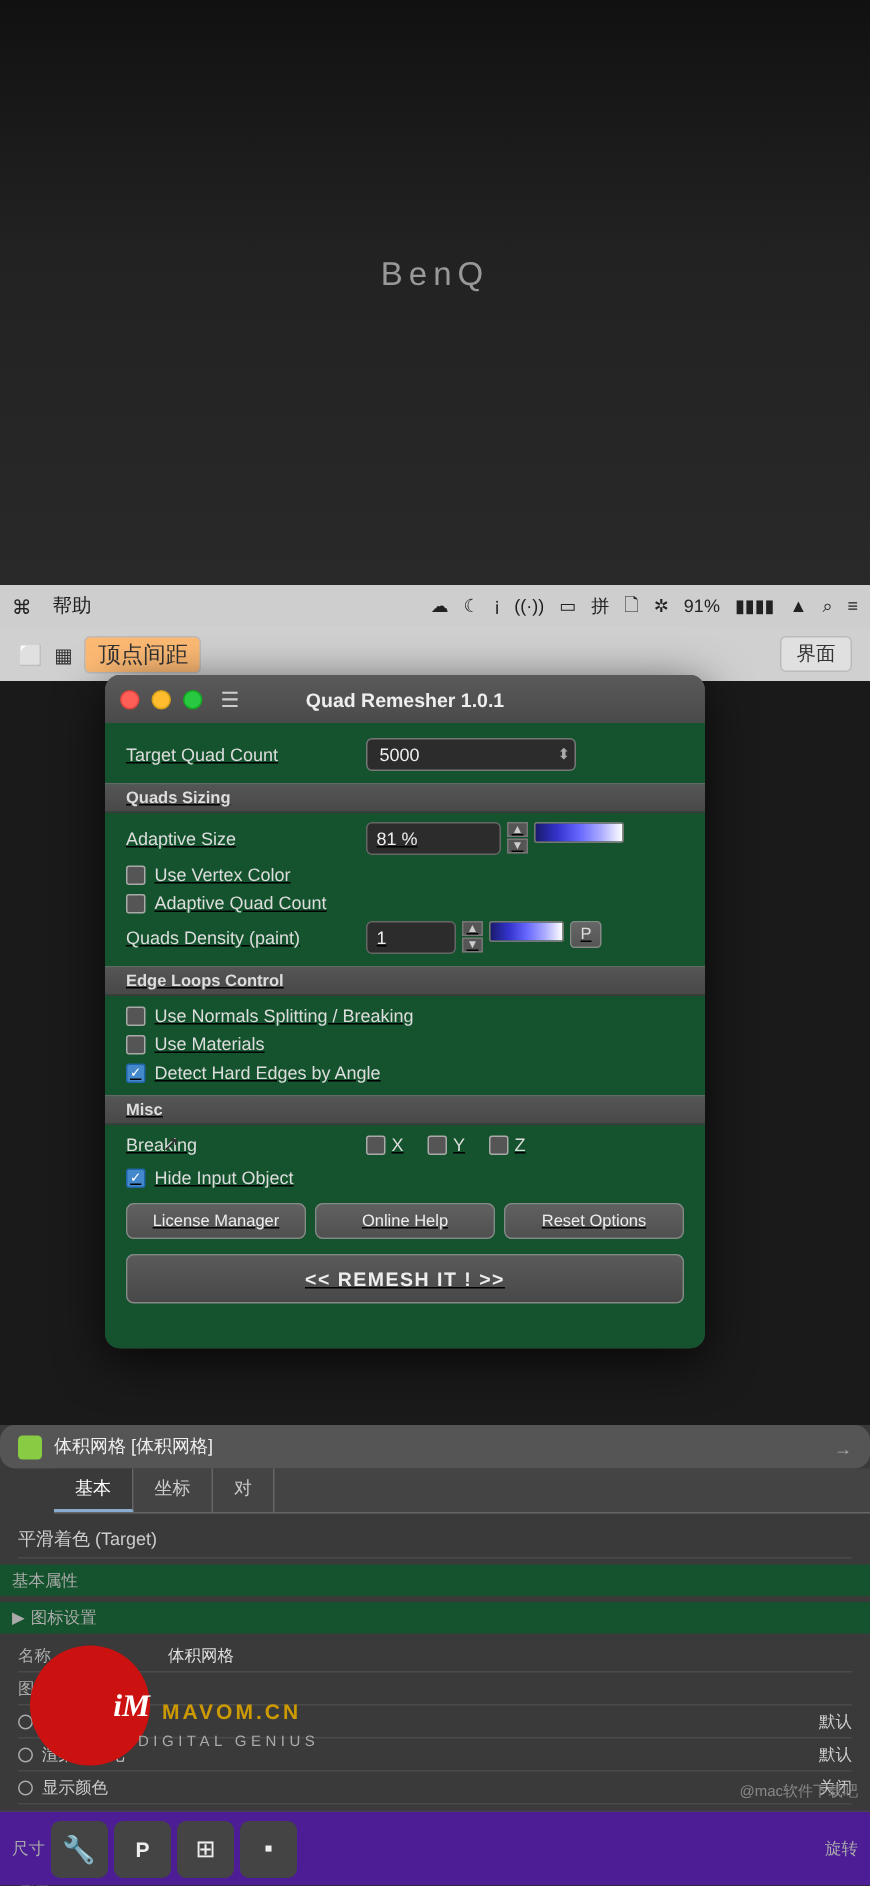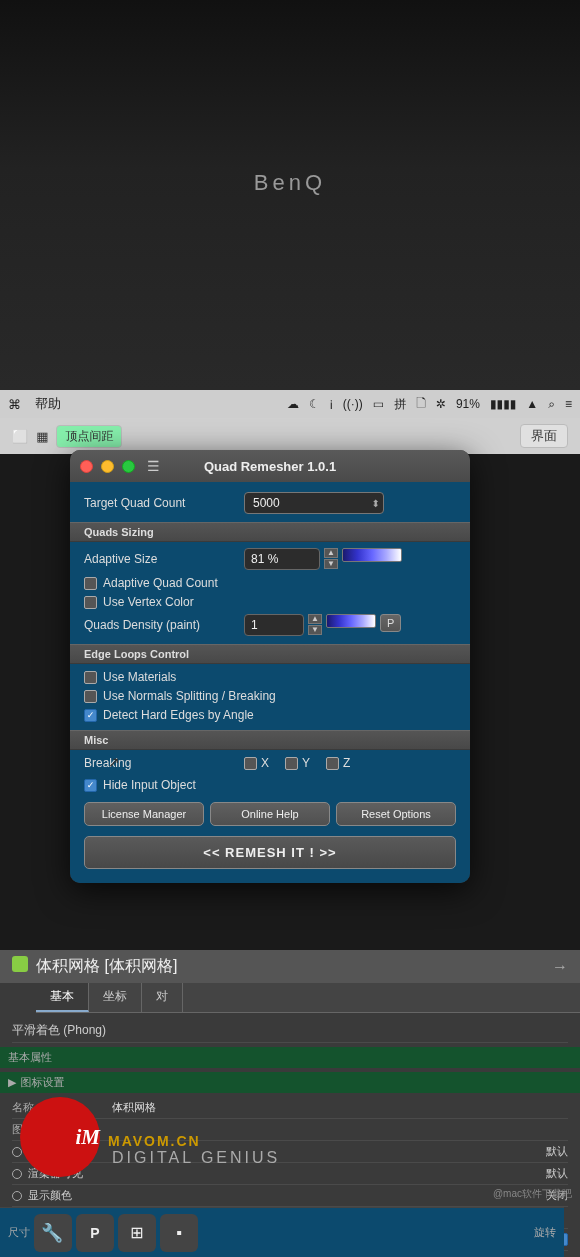--- a/index.html
+++ b/index.html
@@ -62,25 +62,25 @@
       height: 36px;
       background: #d0d0d0;
       display: flex;
       align-items: center;
       padding: 0 12px;
       gap: 8px;
       font-size: 13px;
       color: #333;
     }
     .desktop-bar-input {
-      background: #86efac;
+      background: #fdba74;
       border: 1px solid #bbb;
       border-radius: 4px;
       padding: 2px 8px;
-      font-size: 12px;
+      font-size: 15px;
       color: #333;
     }
     .desktop-bar-btn {
       background: #e0e0e0;
       border: 1px solid #bbb;
       border-radius: 4px;
       padding: 2px 10px;
       font-size: 13px;
       cursor: pointer;
     }
@@ -123,22 +123,23 @@
       color: #eee;
     }
     .hamburger-icon {
       margin-left: 4px;
       color: #ccc;
       font-size: 14px;
       cursor: pointer;
     }
 
     .dialog-body {
-      padding: 10px 14px 14px;
-      background: #0c4a6e;
+      padding: 10px 14px 30px;
+      background: #14532d;
+      text-decoration: underline;
     }
 
     
     .section-header {
       font-size: 11px;
       font-weight: 700;
       color: #ddd;
       background: linear-gradient(180deg, #555 0%, #484848 100%);
       margin: 8px -14px 6px;
       padding: 3px 14px;
@@ -167,21 +168,21 @@
     }
 
     
     .num-input {
       background: #2c2c2c;
       border: 1px solid #666;
       border-radius: 4px;
       color: #eee;
       font-size: 12px;
       padding: 3px 6px;
-      width: 76px;
+      width: 90px;
     }
     .num-stepper {
       display: flex;
       flex-direction: column;
       gap: 1px;
     }
     .stepper-btn {
       background: #555;
       border: 1px solid #777;
       color: #ccc;
@@ -301,24 +302,25 @@
       top: 950px;
       left: 0; right: 0;
       background: #3a3a3a;
       padding: 0 0 20px;
     }
 
     .panel-header {
       background: #555;
       padding: 6px 12px;
       display: flex;
-      align-items: flex-start;
+      align-items: flex-end;
       gap: 8px;
-      font-size: 16px;
+      font-size: 12px;
       color: #eee;
+      border-radius: 10px;
     }
     .panel-icon {
       width: 16px; height: 16px;
       background: #88cc44;
       border-radius: 3px;
     }
 
     .tabs-row {
       display: flex;
       background: #444;
@@ -386,23 +388,23 @@
       width: 10px; height: 10px;
       border-radius: 50%;
       border: 1px solid #aaa;
       display: flex; align-items: center; justify-content: center;
     }
 
     
     .taskbar {
       position: absolute;
       bottom: 0;
-      left: 0; right: 16px;
+      left: 0; right: 0;
       height: 50px;
-      background: #0c4a6e;
+      background: #4c1d95;
       display: flex;
       align-items: center;
       padding: 0 8px;
       gap: 4px;
       border-top: 1px solid #444;
     }
     .taskbar-item {
       width: 38px; height: 38px;
       background: #444;
       border-radius: 6px;
@@ -437,23 +439,23 @@
       left: 108px;
       color: #cc9900;
       font-size: 14px;
       font-weight: 700;
       letter-spacing: 2px;
       z-index: 100;
     }
     .digital-text {
       position: absolute;
       bottom: 90px;
-      left: 112px;
+      left: 92px;
       color: #aaa;
-      font-size: 16px;
+      font-size: 10px;
       letter-spacing: 3px;
       z-index: 100;
     }
     .mac-text {
       position: absolute;
       bottom: 56px;
       right: 8px;
       color: #888;
       font-size: 10px;
       z-index: 100;
@@ -561,51 +563,51 @@
         <div class="num-stepper">
           <button class="stepper-btn">▲</button>
           <button class="stepper-btn">▼</button>
         </div>
         <div class="color-slider"></div>
       </div>
     </div>
 
     <div class="checkbox-row">
       <div class="cb"></div>
-      <span>Adaptive Quad Count</span>
+      <span>Use Vertex Color</span>
     </div>
 
     <div class="checkbox-row">
       <div class="cb"></div>
-      <span>Use Vertex Color</span>
+      <span>Adaptive Quad Count</span>
     </div>
 
     <div class="row">
       <span class="row-label">Quads Density (paint)</span>
       <div class="row-control">
         <input class="num-input" type="text" value="1" style="width: 60px;">
         <div class="num-stepper">
           <button class="stepper-btn">▲</button>
           <button class="stepper-btn">▼</button>
         </div>
         <div class="color-slider" style="width:50px;"></div>
         <button class="p-btn">P</button>
       </div>
     </div>
 
     <div class="section-header">Edge Loops Control</div>
 
     <div class="checkbox-row">
       <div class="cb"></div>
-      <span>Use Materials</span>
+      <span>Use Normals Splitting / Breaking</span>
     </div>
 
     <div class="checkbox-row">
       <div class="cb"></div>
-      <span>Use Normals Splitting / Breaking</span>
+      <span>Use Materials</span>
     </div>
 
     <div class="checkbox-row">
       <div class="cb checked"></div>
       <span>Detect Hard Edges by Angle</span>
     </div>
 
     <div class="section-header">Misc</div>
 
     <div class="row" style="margin-bottom:8px;">
@@ -651,21 +653,21 @@
   </div>
 
   <div class="tabs-row">
     <div class="tab active">基本</div>
     <div class="tab">坐标</div>
     <div class="tab">对</div>
   </div>
 
   <div class="prop-section">
     <div class="prop-row">
-      <span>平滑着色 (Phong)</span>
+      <span>平滑着色 (Target)</span>
     </div>
 
     <div class="prop-section-title">
       <span>基本属性</span>
     </div>
 
     <div class="prop-section-title">
       <span>▶</span>
       <span>图标设置</span>
     </div>

